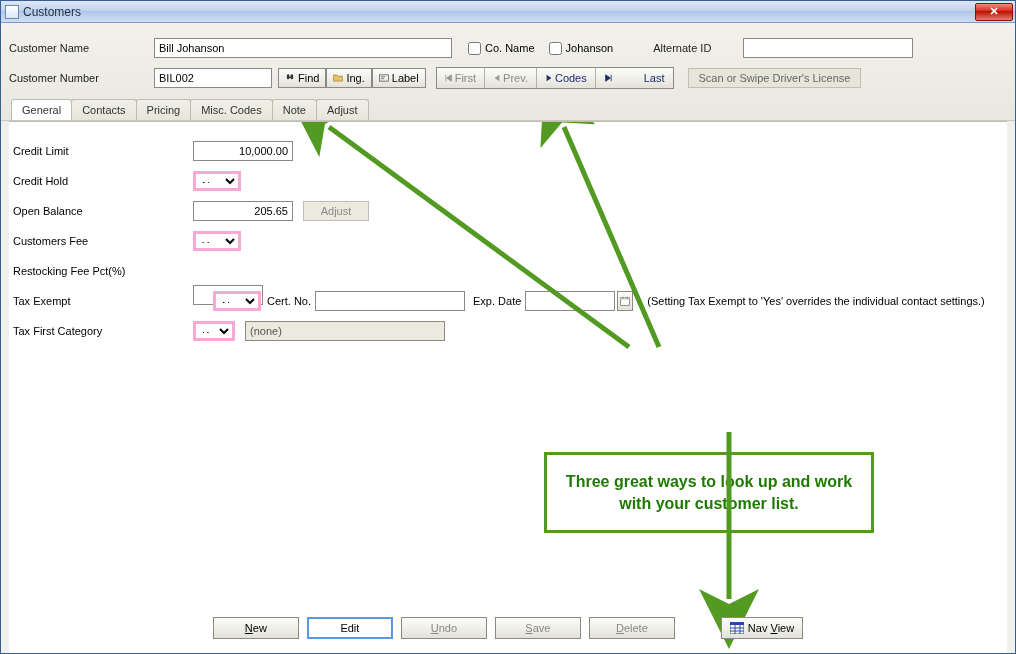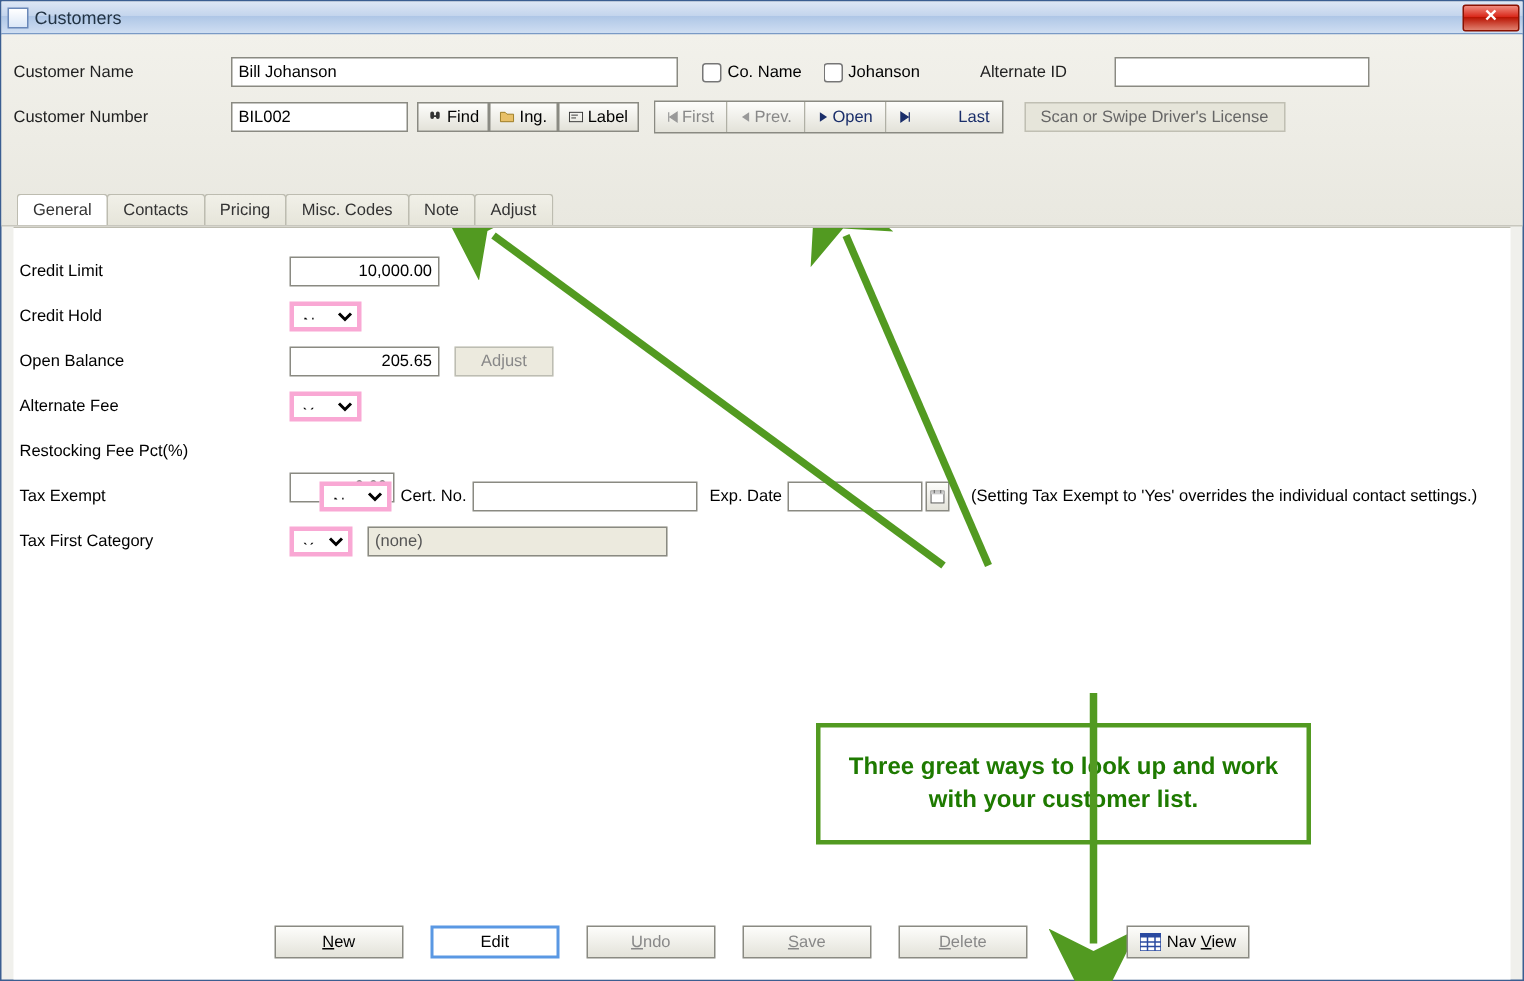--- a/index.html
+++ b/index.html
@@ -76,36 +76,35 @@
     height: 20px; padding: 0 10px;
     background: #e6e5da; border: 1px solid #c0bfb3; color: #666;
     display:inline-flex; align-items:center;
   }
   .tabs { display:flex; margin-top:6px; padding-left:2px;}
   .tab {
     padding: 4px 10px; border:1px solid #bdbcb0; border-bottom:none;
     background: linear-gradient(#f1f0e8,#e6e5da);
     margin-right: -1px; color:#333;
     border-radius: 3px 3px 0 0;
-    margin-top: 30px;
   }
   .tab.active { background:#fff; position:relative; z-index:2; }
   .content {
     flex:1; background:#fff; border-top:1px solid #bdbcb0;
     margin:0 8px; padding: 14px 4px 4px 4px; position:relative;
   }
   .frow { display:flex; align-items:center; height:30px; }
   .flbl { width:180px; }
   .sel {
     height:20px; border:3px solid #f9a8d4; background:#fff;
     font:inherit; padding:5px 2px;
   }
   .footer {
     height:38px; display:flex; align-items:center; justify-content:center;
-    gap:18px; position: absolute; bottom: 6px; left:0; right:0;
+    gap:8px; position: absolute; bottom: 6px; left:0; right:0;
   }
   .fbtn {
     width:86px; height:22px; border:1px solid #8a8a82;
     background: linear-gradient(#fdfdfb,#e3e2d9);
     display:inline-flex; align-items:center; justify-content:center;
     font:inherit; color:#888;
   }
   .fbtn.on { color:#000; }
   .fbtn u { text-decoration: underline; }
   .fbtn.edit { background:#fff; border:2px solid #5a98e3; color:#000; padding:0; height:22px;}
@@ -187,21 +186,21 @@
         <div class="nb">
             <svg viewBox="0 0 10 10">
               <path d="M8 1L2 5l6 4z" fill="#999"></path>
             </svg>
             <span>Prev.</span>
           </div>
         <div class="nb active">
             <svg viewBox="0 0 10 10">
               <path d="M2 1l6 4-6 4z" fill="#1a2e6a"></path>
             </svg>
-            <span>Open</span>
+            <span>Codes</span>
           </div>
         <div class="nb active">
             <svg viewBox="0 0 10 10">
               <path d="M2 1l6 4-6 4zM9 1v8" fill="#1a2e6a" stroke="#1a2e6a"></path>
             </svg>
             <span>Last</span>
           </div>
       </div>
       <div style="width:14px"></div>
       <div class="widebtn">
@@ -230,21 +229,21 @@
     </div>
     <div class="frow">
       <div class="flbl">Open Balance</div>
       <input class="tinput" style="width: 100px; text-align: right;" value="205.65">
       <div style="width:10px"></div>
       <button class="btn disabled" style="width:66px;justify-content:center">
           <span>Adjust</span>
         </button>
     </div>
     <div class="frow">
-      <div class="flbl">Alternate Fee</div>
+      <div class="flbl">Customers Fee</div>
       <select class="sel" style="width:48px"><option>Yes</option></select>
     </div>
     <div class="frow">
       <div class="flbl">Restocking Fee Pct(%)</div>
       <input class="tinput" style="width: 70px; text-align: right; margin-top: 48px;" value="0.00">
     </div>
     <div class="frow">
       <div class="flbl" style="width:200px">Tax Exempt</div>
       <select class="sel" style="width:48px"><option>No</option></select>
       <div style="width:6px"></div>

